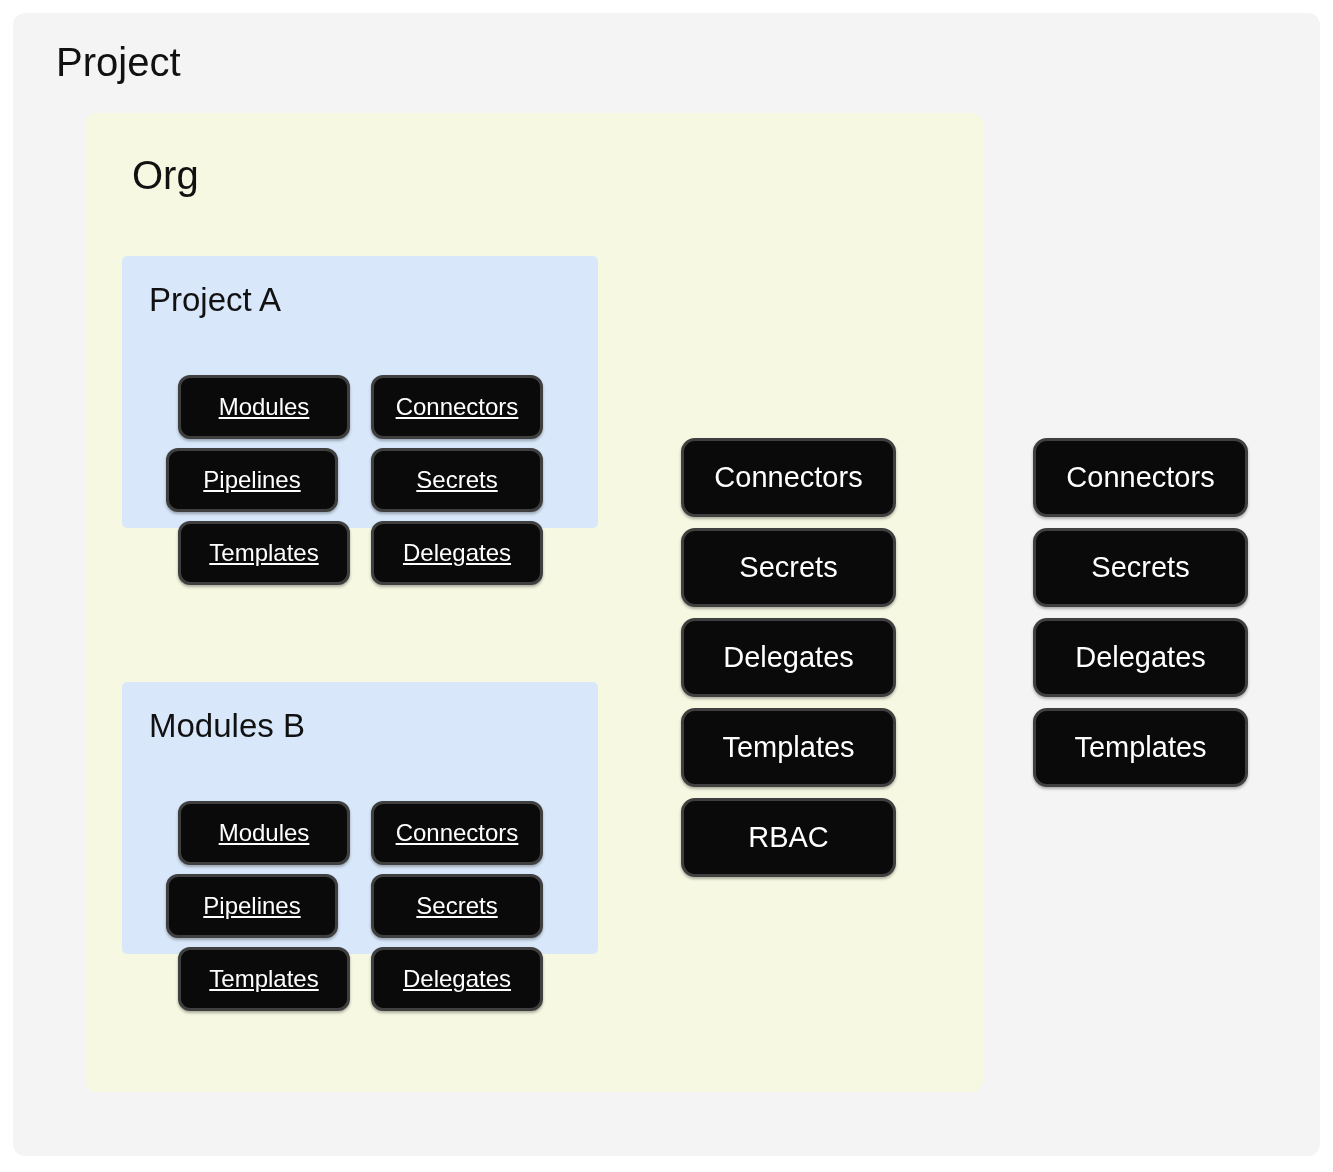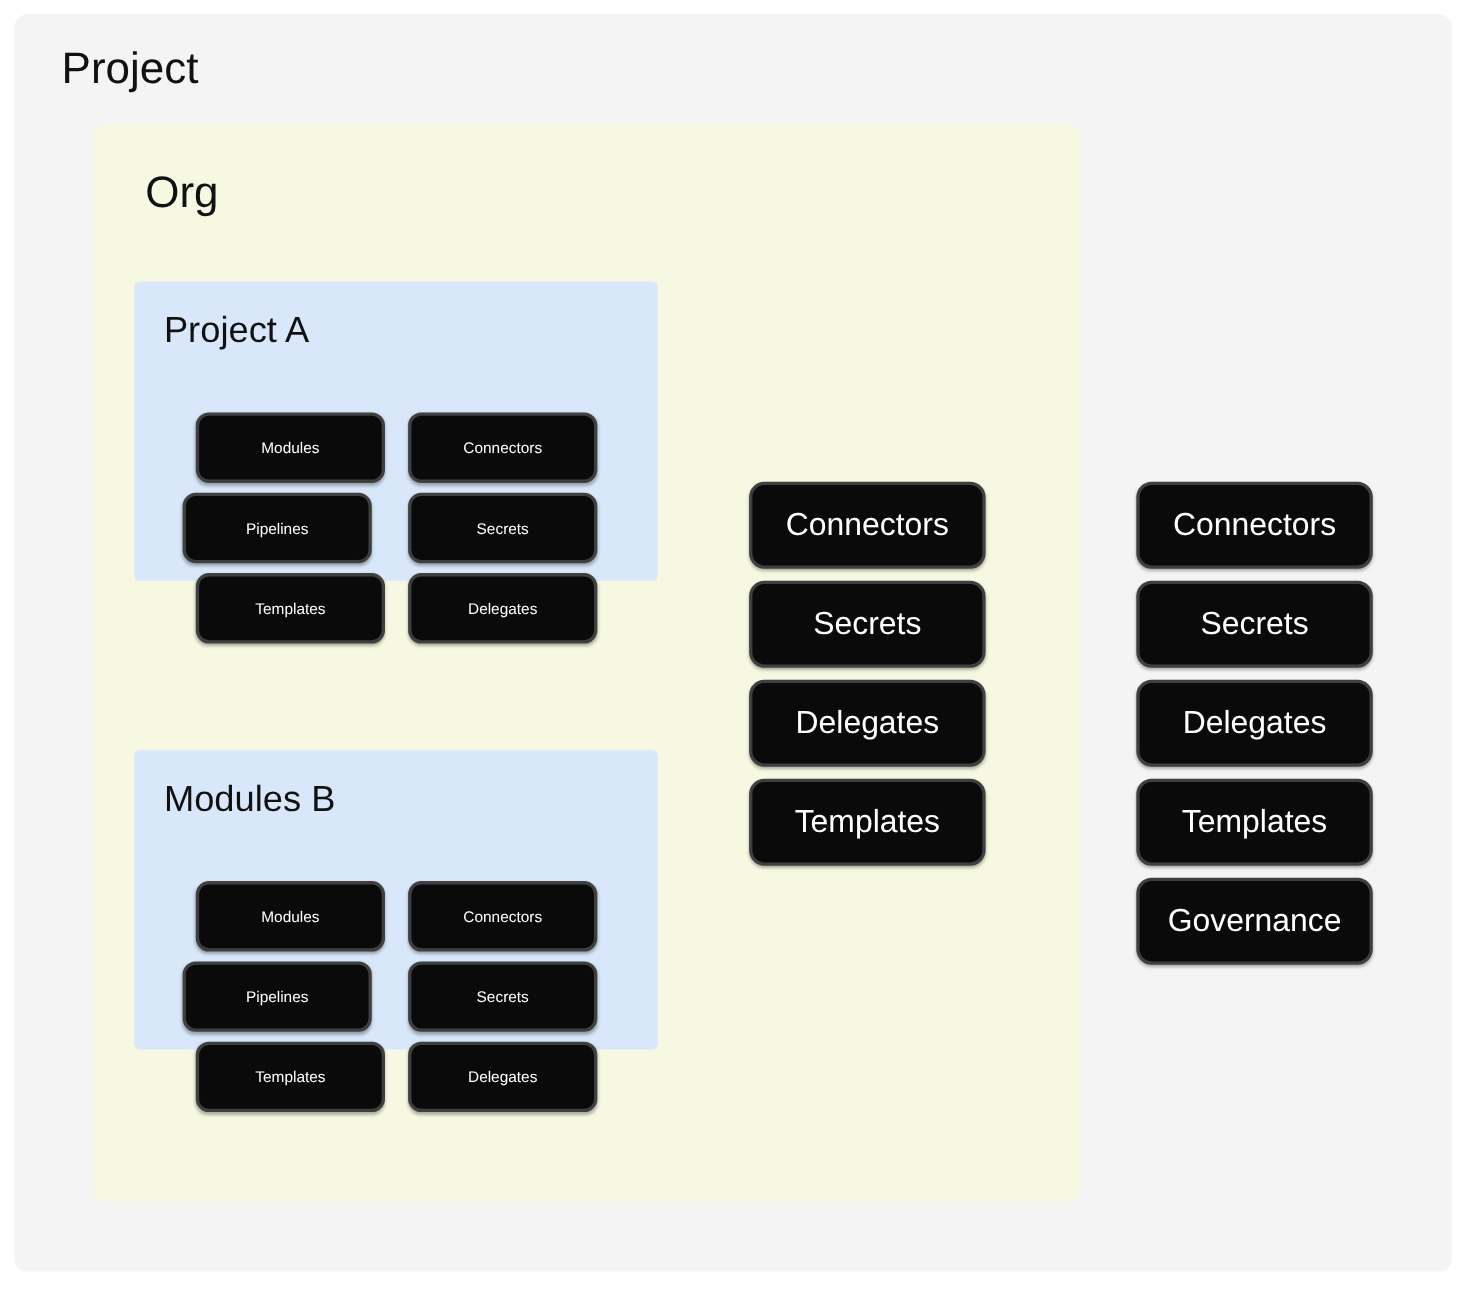--- a/index.html
+++ b/index.html
@@ -57,21 +57,21 @@
     border: 3px solid #3f3f3f;
     border-radius: 13px;
     box-shadow: 0 2px 3px rgba(0,0,0,0.30);
     color: #ffffff;
     display: flex;
     align-items: center;
     justify-content: center;
     box-sizing: border-box;
     white-space: nowrap;
   }
-  .pill.sm { width: 172px; height: 64px; font-size: 14px; border-radius: 12px; }
+  .pill.sm { width: 172px; height: 64px; font-size: 24px; border-radius: 12px; text-decoration: underline; }
   .pill.lg { width: 215px; height: 79px; font-size: 29px; border-radius: 14px; }
 
   
   .p-r0c0 { left: 56px;  top: 119px; }
   .p-r0c1 { left: 249px; top: 119px; }
   .p-r1c0 { left: 44px;  top: 192px; }
   .p-r1c1 { left: 249px; top: 192px; }
   .p-r2c0 { left: 56px;  top: 265px; }
   .p-r2c1 { left: 249px; top: 265px; }
 
@@ -117,22 +117,22 @@
         <div class="pill sm p-r1c0">Pipelines</div>
         <div class="pill sm p-r1c1">Secrets</div>
         <div class="pill sm p-r2c0">Templates</div>
         <div class="pill sm p-r2c1">Delegates</div>
       </div>
 
       <div class="pill lg org-col-0">Connectors</div>
       <div class="pill lg org-col-1">Secrets</div>
       <div class="pill lg org-col-2">Delegates</div>
       <div class="pill lg org-col-3">Templates</div>
+      <div class="pill lg org-col-4">RBAC</div>
     </div>
 
     <div class="pill lg acct-col-0">Connectors</div>
     <div class="pill lg acct-col-1">Secrets</div>
     <div class="pill lg acct-col-2">Delegates</div>
     <div class="pill lg acct-col-3">Templates</div>
-    <div class="pill lg acct-col-4">Governance</div>
   </div>
 
 </div>
 
 </body></html>

